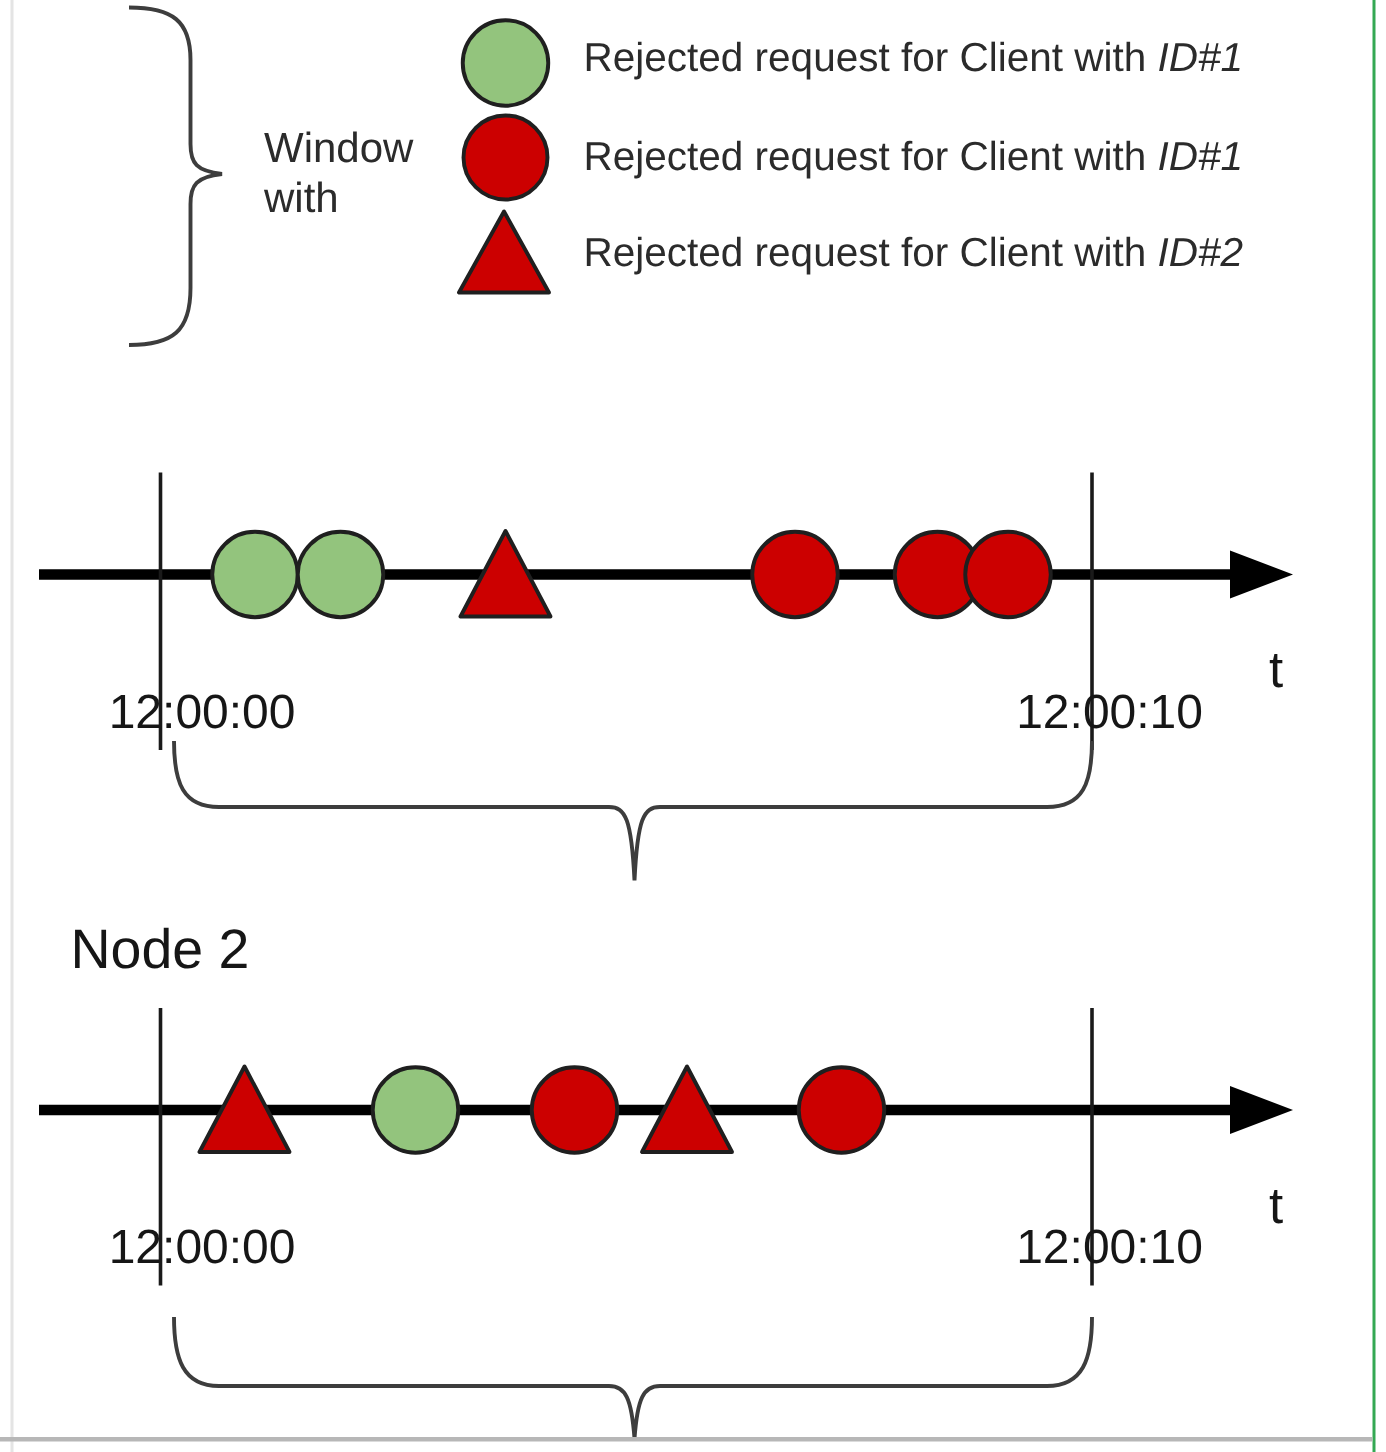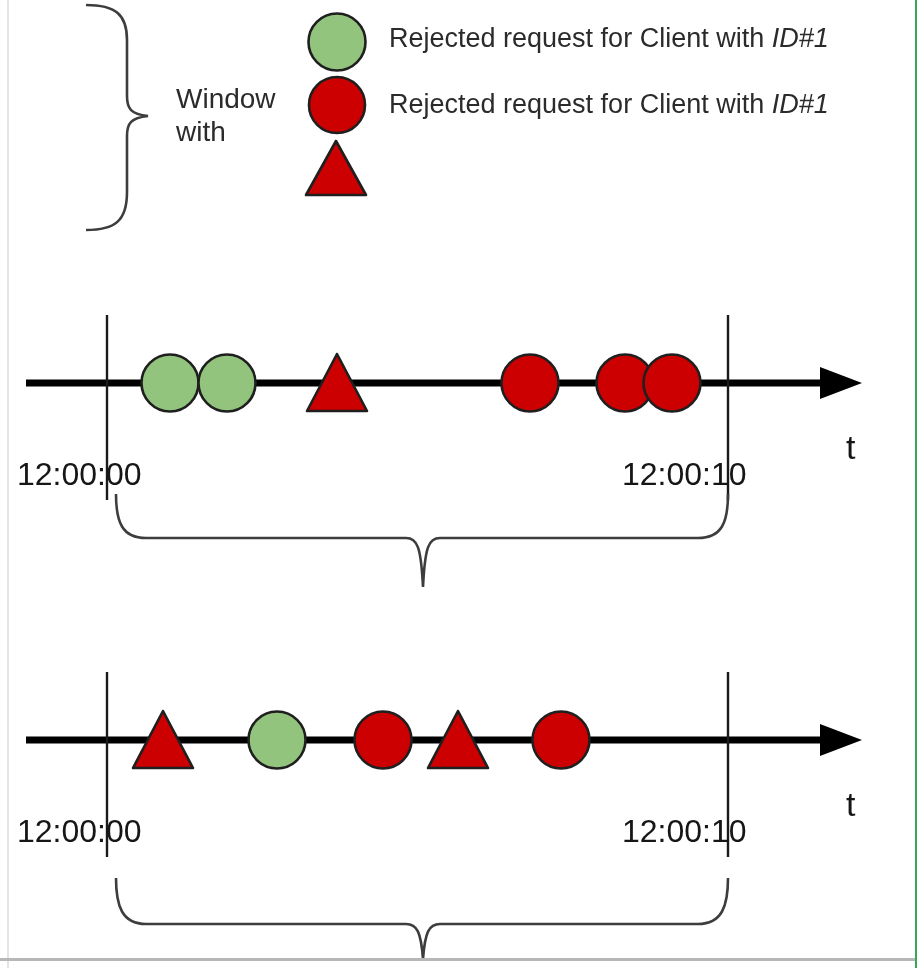--- a/index.html
+++ b/index.html
@@ -8,21 +8,21 @@
     font-family:"Liberation Sans", sans-serif;color:#1f1f1f;
   }
   .gfx{position:absolute;left:0;top:0;}
   .txt{position:absolute;white-space:nowrap;}
   .window-size{left:176px;top:82px;font-size:28px;line-height:33px;color:#2b2b2b;}
   .legend-text{left:389px;font-size:27px;color:#2b2b2b;}
   .lg0{top:23px}.lg1{top:89px}.lg2{top:153px}
   .it{font-style:italic;margin-top:28px;}
   .node-title{left:47px;font-size:37px;color:#161616;}
   .nt0{top:250px}.nt1{top:612px}
-  .time-label{width:180px;text-align:left;font-size:32px;color:#161616;}
+  .time-label{width:180px;text-align:right;font-size:32px;color:#161616;}
   .t-start{left:17px}.t-end{left:622px}
   .ty0{top:456px}.ty1{top:813px}
   .t-axis{left:846px;font-size:34px;color:#161616;}
   .ta0{top:428px}.ta1{top:785px}
   .frame{position:absolute;}
   .frame-left{left:7px;top:0;width:2px;height:968px;}
   .frame-right{left:915px;top:0;width:2px;height:968px;}
   .frame-bottom{left:0;top:958px;width:915px;height:3px;}
 </style>
 </head>
@@ -62,25 +62,29 @@
     <div>Window</div>
     <div>with</div>
   </div>
 
   <div class="txt legend-text lg0">
     <span>Rejected request for Client with </span><span class="it">ID#1</span>
   </div>
   <div class="txt legend-text lg1">
     <span>Rejected request for Client with </span><span class="it">ID#1</span>
   </div>
+  <div class="txt legend-text lg2">
+    <span>Rejected request for Client with </span><span class="it">ID#2</span>
+  </div>
 
   <div class="txt time-label t-start ty0">12:00:00</div>
   <div class="txt time-label t-end ty0">12:00:10</div>
   <div class="txt t-axis ta0">t</div>
 
+  <div class="txt node-title nt1">Node 2</div>
   <div class="txt time-label t-start ty1">12:00:00</div>
   <div class="txt time-label t-end ty1">12:00:10</div>
   <div class="txt t-axis ta1">t</div>
 
   <div class="frame frame-left" style="background: rgb(228, 228, 228);"></div>
   <div class="frame frame-right" style="background: rgb(52, 168, 83);"></div>
   <div class="frame frame-bottom" style="background: rgb(183, 183, 183);"></div>
 </div>
 
 </body></html>

